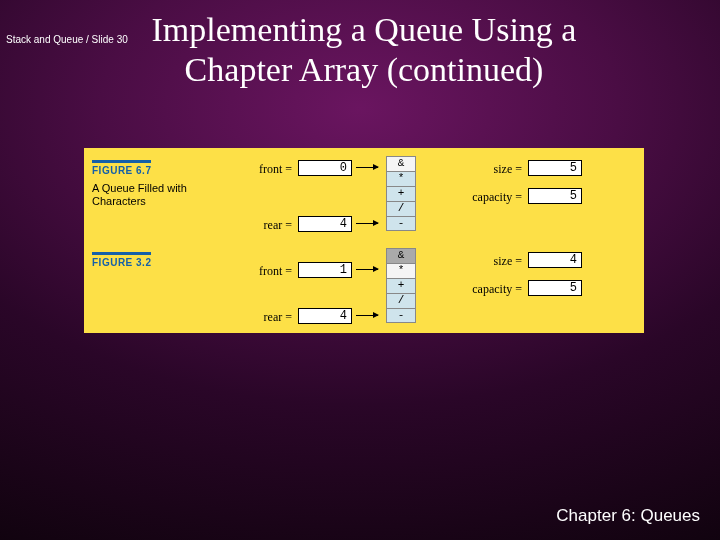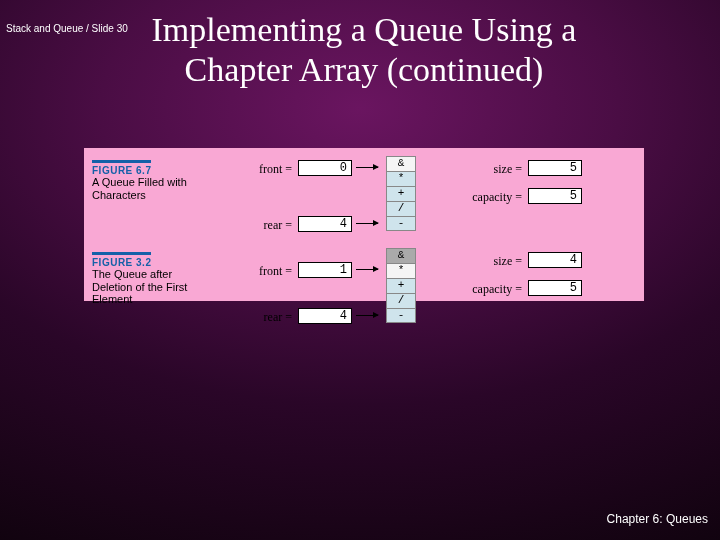--- a/index.html
+++ b/index.html
@@ -5,21 +5,21 @@
   * { margin: 0; padding: 0; box-sizing: border-box; }
   html, body { width: 720px; height: 540px; overflow: hidden; }
   body {
     background: radial-gradient(ellipse 120% 100% at 50% 20%, #6a1560 0%, #4a0d44 30%, #2a0628 55%, #0a0208 100%);
     font-family: Arial, sans-serif;
     color: #fff;
     position: relative;
   }
   .breadcrumb {
     position: absolute;
-    top: 23px;
+    top: 34px;
     left: 6px;
     font-size: 10px;
     color: #fff;
   }
   .title {
     position: absolute;
     top: 10px;
     left: 4px;
     width: 720px;
     text-align: center;
@@ -27,22 +27,22 @@
     font-size: 34px;
     line-height: 1.18;
     color: #fff;
     font-weight: 400;
   }
   .figure-panel {
     position: absolute;
     top: 148px;
     left: 84px;
     width: 560px;
-    height: 153px;
-    background: #f9a8d4;
+    height: 185px;
+    background: #fde047;
     color: #000;
     font-size: 11px;
     font-family: Arial, sans-serif;
   }
   .fig {
     position: absolute;
     left: 0;
     width: 100%;
     height: 92px;
   }
@@ -59,21 +59,21 @@
     border-top: 3px solid #1560a8;
     color: #1560a8;
     font-weight: bold;
     font-size: 10px;
     letter-spacing: 0.5px;
     padding-top: 2px;
   }
   .fig-caption {
     font-size: 11px;
     color: #000;
-    margin-top: 0;
+    margin-top: 6px;
     line-height: 1.15;
   }
   .var-label {
     position: absolute;
     font-family: Liberation Serif, serif;
     font-size: 12px;
     color: #000;
     text-align: right;
   }
   .var-box {
@@ -118,23 +118,23 @@
     content: "";
     position: absolute;
     right: -1px;
     top: -3px;
     border-left: 6px solid #000;
     border-top: 3.5px solid transparent;
     border-bottom: 3.5px solid transparent;
   }
   .footer {
     position: absolute;
-    right: 12px;
+    right: 20px;
     bottom: 14px;
-    font-size: 12px;
+    font-size: 17px;
     color: #fff;
   }
 </style>
 </head>
 <body>
 
 <div class="breadcrumb">Stack and Queue / Slide 30</div>
 
 <div class="title">
   <span>Implementing a Queue Using a</span><br>
@@ -168,21 +168,20 @@
     <div class="var-label" style="left:368px;top:14px;width:70px">size =</div>
     <div class="var-box" style="left:444px;top:12px;width:54px">5</div>
 
     <div class="var-label" style="left:350px;top:42px;width:88px">capacity =</div>
     <div class="var-box" style="left:444px;top:40px;width:54px">5</div>
   </div>
 
   <div class="fig fig2">
     <div class="fig-label-block">
       <span class="fig-num">FIGURE 3.2</span>
-      <div class="fig-caption">The Queue after Deletion of the First Element</div>
     </div>
 
     <div class="var-label" style="left:148px;top:24px;width:60px">front =</div>
     <div class="var-box" style="left:214px;top:22px;width:54px">1</div>
     <div class="arrow" style="left:272px;top:29px"></div>
 
     <div class="var-label" style="left:148px;top:70px;width:60px">rear =</div>
     <div class="var-box" style="left:214px;top:68px;width:54px">4</div>
     <div class="arrow" style="left:272px;top:75px"></div>
 

